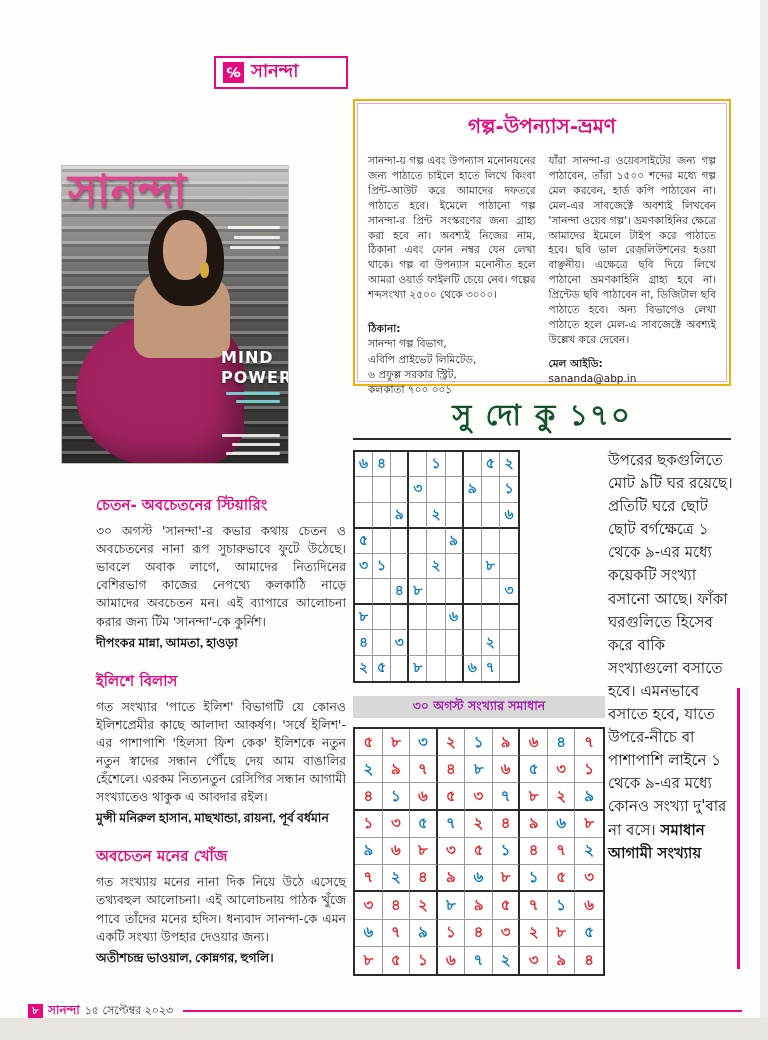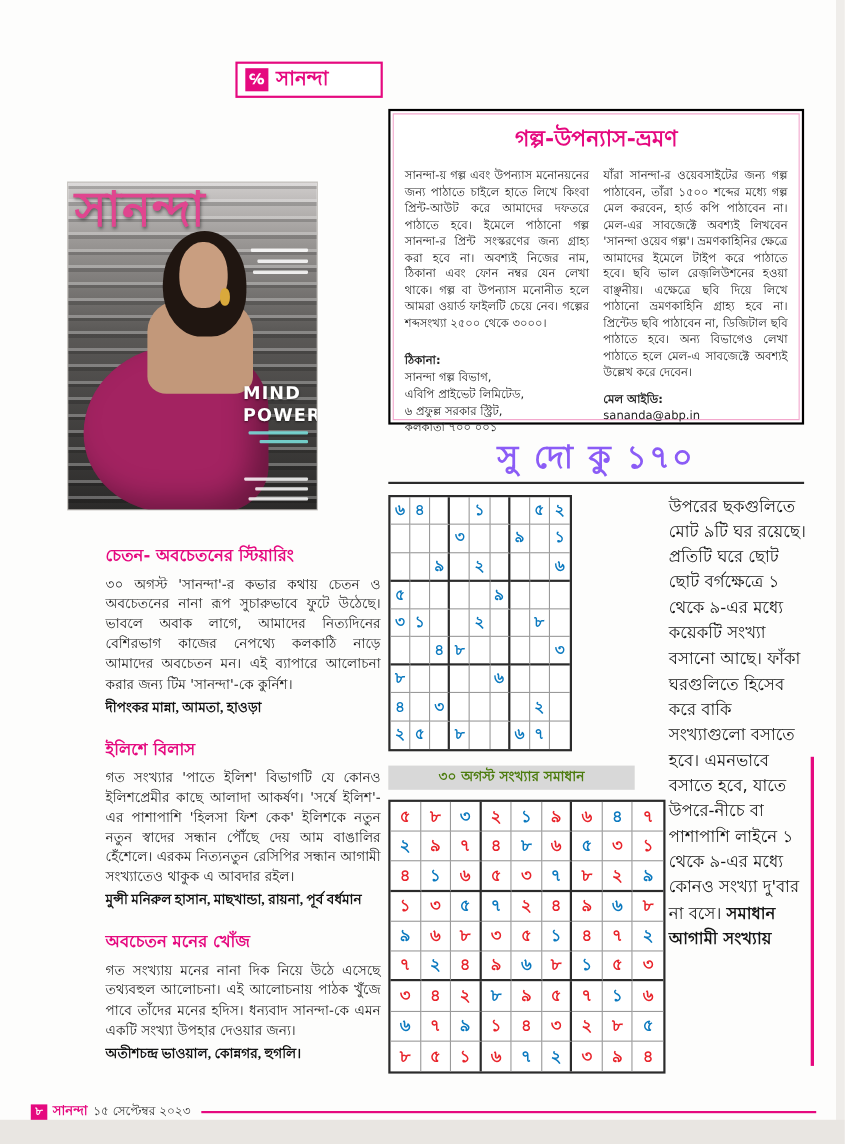--- a/index.html
+++ b/index.html
@@ -30,53 +30,53 @@
   .cbar.t1{top:60px;right:8px;width:52px;}
   .cbar.t2{top:70px;right:8px;width:46px;}
   .cbar.t3{top:80px;right:8px;width:50px;}
   .cbar.m1{top:226px;right:8px;width:54px;background:rgba(120,220,215,.9);}
   .cbar.m2{top:234px;right:8px;width:44px;background:rgba(120,220,215,.9);}
   .cbar.b1{bottom:26px;right:8px;width:58px;}
   .cbar.b2{bottom:17px;right:8px;width:48px;}
   .cbar.b3{bottom:8px;right:8px;width:54px;}
   
   .story-box{position:absolute;left:353px;top:99px;width:378px;height:287px;background:#fff;
-         border:2px solid #000000;box-shadow:inset 0 0 0 2px #fff,inset 0 0 0 3px #f3a8cd;
+         border:2px solid #eab308;box-shadow:inset 0 0 0 2px #fff,inset 0 0 0 3px #f3a8cd;
          box-sizing:border-box;padding:10px 13px 8px;}
   .story-title{text-align:center;color:#e5097f;font-size:20px;font-weight:bold;margin:0 0 9px;}
   .story-cols{display:flex;gap:13px;justify-content:flex-end;}
   .story-col{flex:1;font-size:10.5px;line-height:1.42;text-align:justify;color:#222;}
   .addr{margin-top:19px;line-height:1.45;}
   .addr-label,.mail-label{font-weight:bold;}
   .addr-line{display:block;}
   .mail-block{margin-top:9px;}
   
   .letters{position:absolute;left:96px;top:477px;width:250px;}
   .letter-title{color:#e5097f;font-weight:bold;font-size:15px;margin:15px 0 4px;}
   .letter-section:first-child .letter-title{margin-top:16px;}
   .letter-body{font-size:12.4px;line-height:1.46;text-align:justify;margin:0;color:#222;}
   .letter-author{font-size:12.4px;font-weight:bold;margin:3px 0 0;color:#111;font-family:Liberation Serif, serif;}
   
   .sudoku-title{position:absolute;left:353px;top:392px;width:378px;text-align:center;font-size:29px;
-         font-weight:bold;color:#8b5cf6;letter-spacing:2px;}
+         font-weight:bold;color:#14532d;letter-spacing:2px;}
   .sudoku-title-rule{position:absolute;left:353px;top:438px;width:378px;height:2px;background:#2b2b2b;}
   .sudoku{display:grid;grid-template-columns:repeat(9,1fr);grid-template-rows:repeat(9,1fr);
          position:absolute;background:#fff;border:2px solid #2b2b2b;box-sizing:border-box;}
   .sudoku .cell{display:flex;align-items:center;justify-content:center;
          border-right:1px solid #9a9a9a;border-bottom:1px solid #9a9a9a;}
   .sudoku .cell:nth-child(9n){border-right:none;}
   .sudoku .cell:nth-child(n+73){border-bottom:none;}
   .sudoku .cell.br3{border-right:2px solid #2b2b2b;}
   .sudoku .cell.bb3{border-bottom:2px solid #2b2b2b;}
   .num-blue{color:#0b79bf;}
   .num-red{color:#e8232a;}
   #puzzle-grid{left:353px;top:450px;width:167px;height:233px;font-size:14px;font-weight:600;}
   #solution-grid{left:353px;top:727px;width:252px;height:249px;font-size:15px;font-weight:bold;}
-  .solution-header{position:absolute;left:353px;top:696px;width:224px;height:22px;background:#d8d8d8;
-         display:flex;align-items:center;justify-content:center;font-size:12.5px;font-weight:bold;color:#4d7c0f;}
+  .solution-header{position:absolute;left:353px;top:696px;width:252px;height:22px;background:#d8d8d8;
+         display:flex;align-items:center;justify-content:center;font-size:12.5px;font-weight:bold;color:#a21caf;}
   .sudoku-instructions{position:absolute;left:608px;top:449px;width:127px;font-size:15px;
          line-height:1.54;color:#161616;text-align:left;}
   .sudoku-instructions .bold-tail{font-weight:bold;}
   .v-rule{position:absolute;left:737px;top:688px;width:3px;height:281px;background:#e5097f;}
   
   .footer{position:absolute;left:28px;right:26px;top:1001px;display:flex;align-items:center;gap:5px;}
   .page-num{background:#e5097f;color:#fff;font-size:10.5px;font-weight:bold;width:15px;height:15px;
          display:flex;align-items:center;justify-content:center;flex:0 0 auto;}
   .footer-mag{color:#e5097f;font-weight:bold;font-size:12px;white-space:nowrap;}
   .footer-date{color:#333;font-size:11px;white-space:nowrap;}

